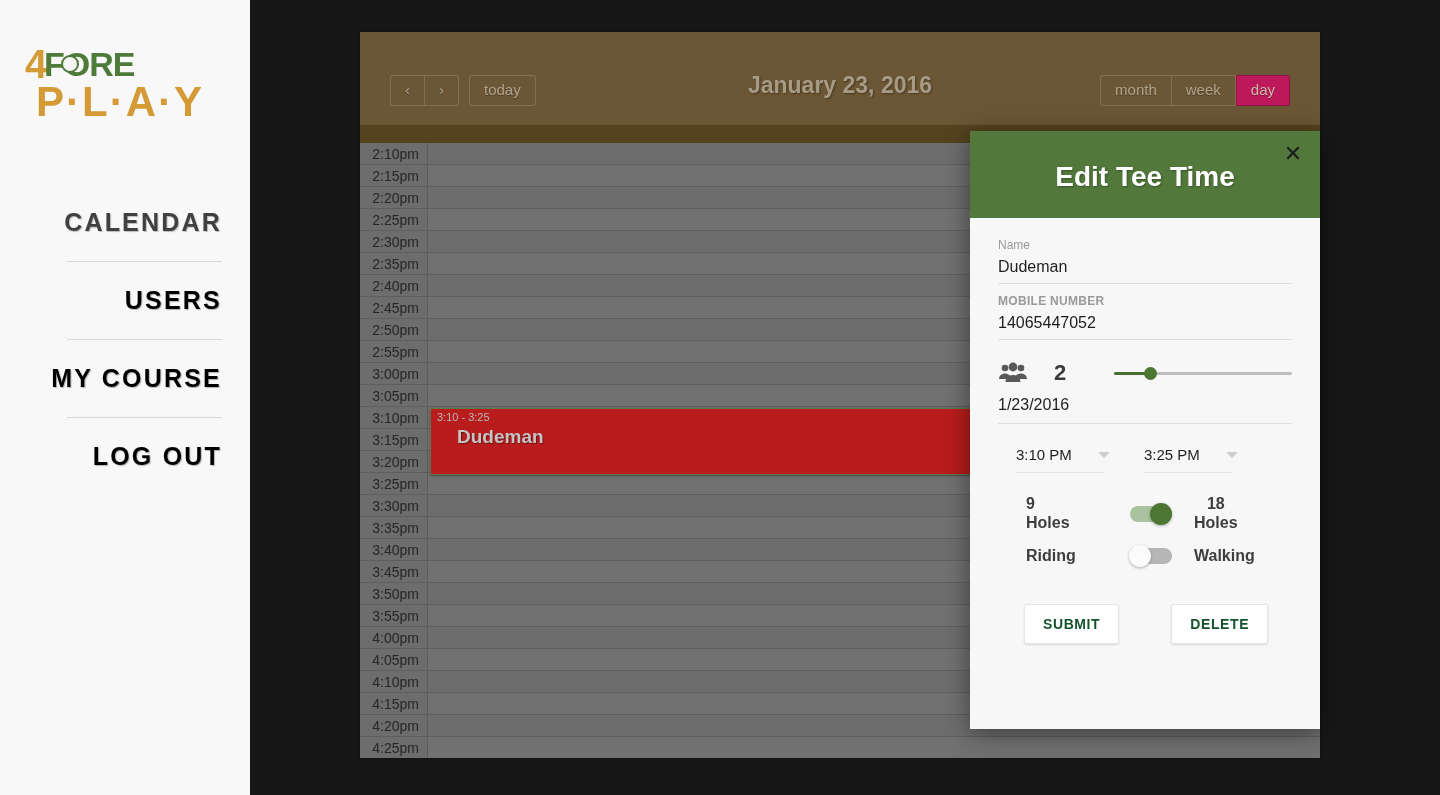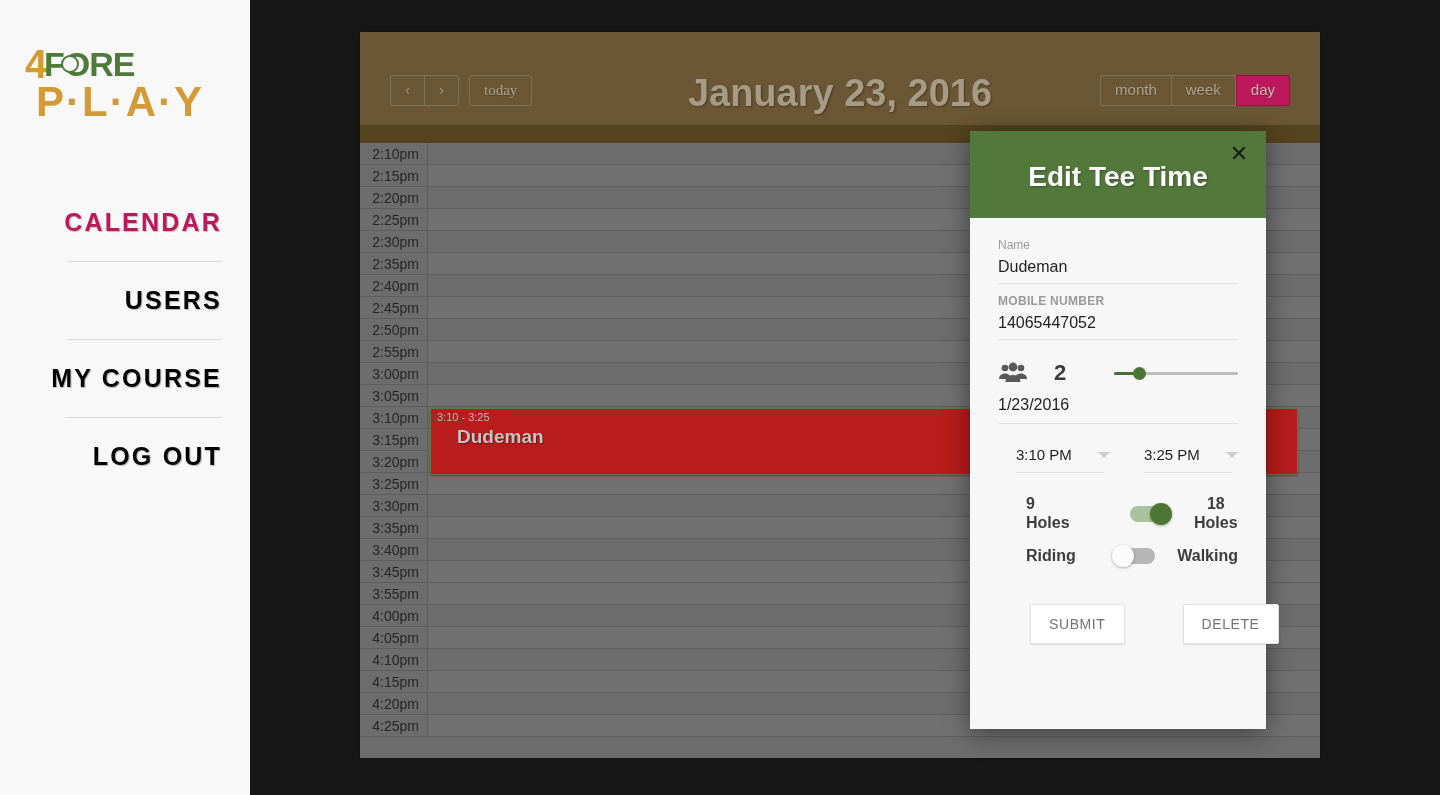--- a/index.html
+++ b/index.html
@@ -28,21 +28,21 @@
     text-align: right;
     padding-right: 28px;
     font-size: 25px;
     letter-spacing: 2.2px;
     font-weight: bold;
     color: #000000;
     text-shadow: 1px 1px 1px rgba(0,0,0,.28);
     cursor: pointer;
     line-height: 1;
   }
-  .nav-item.active { color: #be185d; text-shadow: 1px 1px 1px rgba(0,0,0,.25); padding-left: 14px; }
+  .nav-item.active { color: #404040; text-shadow: 1px 1px 1px rgba(0,0,0,.25); padding-left: 14px; }
   .nav-sep {
     height: 1px; background: #d8d8d8;
     width: 155px; margin: 0 0 0 auto; margin-right: 28px;
   }
   .nav-block { padding: 26px 0; }
 
   
   .main {
     position: absolute; left: 250px; top: 0;
     width: 1190px; height: 795px;
@@ -68,25 +68,25 @@
     color: #b0a48e;
     font-size: 15px;
     font-family: "Liberation Sans", sans-serif;
     padding: 6px 14px;
     cursor: pointer;
     text-shadow: 0 1px 1px rgba(0,0,0,.3);
     line-height: 1.1;
   }
   .btn-group .tb-btn:first-child { border-radius: 3px 0 0 3px; border-right: none; }
   .btn-group .tb-btn:last-child { border-radius: 0 3px 3px 0; }
-  .tb-btn.single { border-radius: 3px; font-family: Liberation Serif, serif; }
+  .tb-btn.single { border-radius: 3px; }
   .tb-title {
     position: absolute; left: 0; right: 0; top: 40px;
     text-align: center;
-    font-size: 38px; font-weight: bold;
+    font-size: 23px; font-weight: bold;
     color: #a79b85;
     text-shadow: 1px 1px 2px rgba(0,0,0,.35);
   }
   .tb-right { position: absolute; right: 30px; top: 43px; display: flex; }
   .tb-right .tb-btn:first-child { border-radius: 3px 0 0 3px; border-right: none; }
   .tb-right .tb-btn:last-child { border-radius: 0 3px 3px 0; }
   .tb-btn.active {
     background: #be185d; color: #c9bca4;
     border-color: rgba(0,0,0,.22);
   }
@@ -128,21 +128,21 @@
   .event-title {
     font-size: 19px; font-weight: bold;
     padding: 2px 0 0 26px; color: #c4c4c4;
     text-shadow: 1px 1px 1px rgba(0,0,0,.4);
   }
 
   
   .modal {
     position: absolute;
     left: 720px; top: 131px;
-    width: 296px; height: 598px;
+    width: 350px; height: 598px;
     background: #f7f7f7;
     box-shadow: 0 4px 24px rgba(0,0,0,.45);
     z-index: 50;
   }
   .modal-head {
     position: relative;
     height: 87px;
     background: #52783b;
     display: flex; align-items: center; justify-content: center;
   }
@@ -247,27 +247,26 @@
   }
   .switch.off { background: #b6b6b6; }
   .switch.off .knob { left: -1px; background: #fbfbfb; }
 
   .actions { display: flex; gap: 52px; margin-top: 38px; padding-left: 26px; }
   .action-btn {
     background: #ffffff;
     border: 1px solid #e4e4e4;
     border-radius: 2px;
     padding: 11px 18px;
-    font-size: 14px; font-weight: normal;
+    font-size: 14px; font-weight: bold;
     letter-spacing: .6px;
-    color: #737373;
+    color: #14532d;
     cursor: pointer;
     box-shadow: 0 1px 2px rgba(0,0,0,.12);
     font-family: "Liberation Sans", sans-serif;
-    margin-left: 6px;
   }
 </style>
 </head>
 <body>
 
 <div class="app">
 
   <div class="sidebar">
     <div class="logo">
       <svg viewBox="0 0 200 80" xmlns="http://www.w3.org/2000/svg" aria-hidden="true">
@@ -394,20 +393,24 @@
           <div class="slot alt">
             <div class="slot-label">3:35pm</div>
             <div class="slot-cell"></div>
           </div>
           <div class="slot">
             <div class="slot-label">3:40pm</div>
             <div class="slot-cell"></div>
           </div>
           <div class="slot alt">
             <div class="slot-label">3:45pm</div>
+            <div class="slot-cell"></div>
+          </div>
+          <div class="slot">
+            <div class="slot-label">3:50pm</div>
             <div class="slot-cell"></div>
           </div>
           <div class="slot alt">
             <div class="slot-label">3:55pm</div>
             <div class="slot-cell"></div>
           </div>
           <div class="slot">
             <div class="slot-label">4:00pm</div>
             <div class="slot-cell"></div>
           </div>

